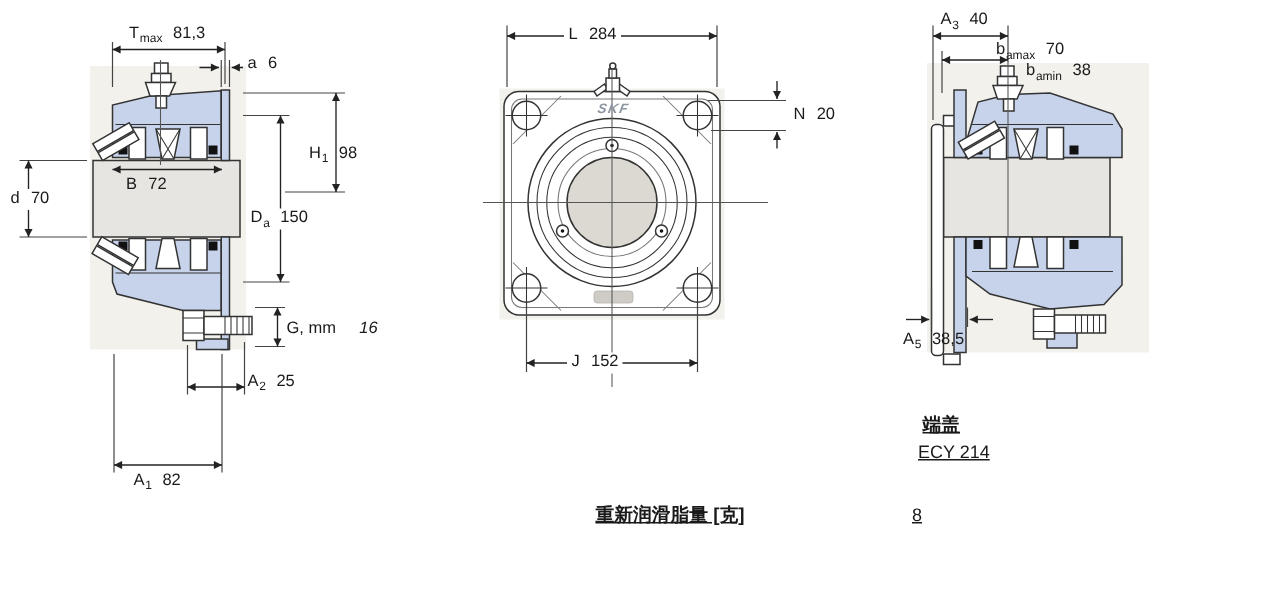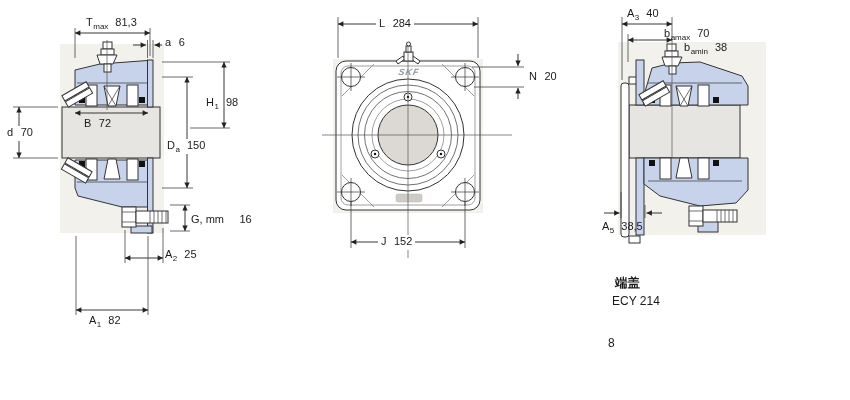--- a/index.html
+++ b/index.html
@@ -17,23 +17,23 @@
   .blk{fill:#111;stroke:none;}
   .backdrop{fill:#f2f1ec;stroke:none;}
   .bore{fill:#dcd9d2;stroke:var(--line,#333);stroke-width:1;}
   .stamp{fill:#cfccc6;stroke:#b5b2ac;stroke-width:.5;}
   .dim{stroke:#222;stroke-width:.9;fill:none;}
   .ext{stroke:#444;stroke-width:.8;fill:none;}
   
   .dim-label{position:absolute;font-size:11px;line-height:1.1;display:flex;align-items:baseline;white-space:nowrap;}
   .dim-label sub{font-size:8px;line-height:1;transform:translateY(2px);margin-left:.5px;}
   .dim-label .val{margin-left:7px;}
-  .dim-label.gap-lg .val{margin-left:15px;}
+  .dim-label.gap-lg .val{margin-left:15px;font-style:italic;}
   .onLine{background:#fff;padding:0 3px;}
-  .note{position:absolute;font-size:12px;line-height:1.1;white-space:nowrap;}
+  .note{position:absolute;font-size:12px;line-height:1.1;white-space:nowrap;text-decoration:underline;}
   .note.bold{font-weight:bold;font-size:12.5px;}
   .logo{position:absolute;font-size:9px;font-weight:bold;font-style:italic;letter-spacing:1px;
         color:#8e96a2;transform:skewX(-10deg);}
 </style>
 </head>
 <body>
 
 <div class="stage">
 
 <svg width="850" height="400" viewBox="0 0 850 400">
@@ -305,15 +305,16 @@
 </div>
 <div class="dim-label" style="left:602px;top:220px">
   <span class="sym"><span>A</span><sub>5</sub></span>
   <span class="val">38,5</span>
 </div>
 
 <div class="logo" style="left:396px;top:67px;width:26px;text-align:center">SKF</div>
 
 <div class="note bold" style="left:615px;top:277px">端盖</div>
 <div class="note" style="left:612px;top:295px">ECY 214</div>
+<div class="note bold" style="left:397px;top:337px">重新润滑脂量 [克]</div>
 <div class="note" style="left:608px;top:337px">8</div>
 
 </div>
 
 </body></html>

